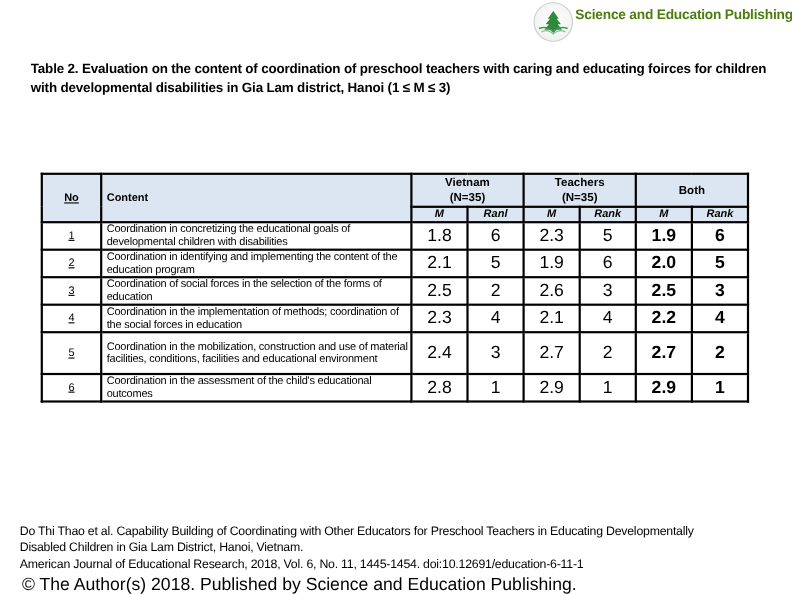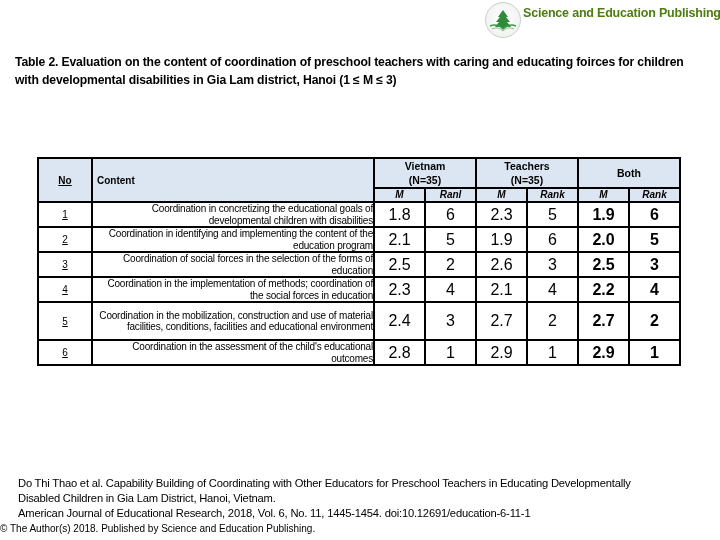--- a/index.html
+++ b/index.html
@@ -4,37 +4,37 @@
 <style>
   html, body { margin: 0; padding: 0; background: #ffffff; }
   body { width: 720px; height: 540px; position: relative; overflow: hidden; font-family: "Liberation Sans", sans-serif; color: #000; }
 
   .logo { position: absolute; left: 484px; top: 2px; width: 236px; height: 38px; }
   .logo-circle { position: absolute; left: 1px; top: 0; width: 34px; height: 34px; border-radius: 50%; border: 1px solid #c9cfc9; background: radial-gradient(circle at 50% 45%, #ffffff 0%, #f1f3f1 70%, #e3e7e3 100%); }
   .logo-circle svg { position: absolute; left: 0; top: 0; }
   .logo-title { position: absolute; left: 39px; top: 4px; font-size: 12.5px; font-weight: bold; color: #4d7c0f; white-space: nowrap; letter-spacing: -0.2px; }
   .logo-sub { position: absolute; left: 46px; top: 21px; font-size: 9.5px; font-weight: bold; color: #555; white-space: nowrap; letter-spacing: -0.1px; }
 
-  .title { position: absolute; left: 15px; top: 53px; width: 690px; font-size: 12.2px; font-weight: bold; line-height: 18px; letter-spacing: -0.15px; }
+  .title { position: absolute; left: 28px; top: 53px; width: 690px; font-size: 12.2px; font-weight: bold; line-height: 18px; letter-spacing: -0.15px; }
 
   table.data { position: absolute; left: 37px; top: 157px; border-collapse: collapse; font-size: 10px; }
   table.data td, table.data th { border: 2px solid #000; padding: 0; }
   table.data th { background: #dce6f2; font-weight: bold; }
   th.no, td.no { width: 52px; text-align: center; text-decoration: underline; }
   th.content { text-align: left; padding-left: 4px !important; width: 276px; }
-  td.content { text-align: right; padding-left: 4px !important; line-height: 11.5px; font-size: 10px; letter-spacing: -0.2px; margin-top: 21px; }
+  td.content { text-align: left; padding-left: 4px !important; line-height: 11.5px; font-size: 10px; letter-spacing: -0.2px; margin-top: 21px; }
   th.group { text-align: center; line-height: 14px; font-size: 10.5px; }
   th.sub { font-style: italic; height: 12px; font-size: 10px; line-height: 12px; }
   td.num { width: 49px; text-align: center; font-size: 16px; }
   td.bold { font-weight: bold; }
   tr.r2 td { height: 23px; }
   tr.r3 td { height: 36px; }
 
   .citation { position: absolute; left: 18px; top: 476px; font-size: 11.2px; line-height: 15px; letter-spacing: -0.2px; white-space: nowrap; }
-  .copyright { position: absolute; left: 0; top: 523px; font-size: 10px; letter-spacing: 0px; white-space: nowrap; }
+  .copyright { position: absolute; left: 20px; top: 523px; font-size: 16px; letter-spacing: 0px; white-space: nowrap; }
 </style>
 </head>
 <body>
 
 <div class="logo">
   <div class="logo-circle">
     <svg width="34" height="34" viewBox="0 0 34 34">
       <polygon points="17,7 12,14 14,14 10,19 13,19 9,24 25,24 21,19 24,19 20,14 22,14" fill="#2f8a3c"></polygon>
       <rect x="16" y="23" width="2" height="3" fill="#2f8a3c"></rect>
       <path d="M4,23 Q11,20 17,26 Q23,20 30,23" stroke="#3f9a4a" stroke-width="1.5" fill="none"></path>

